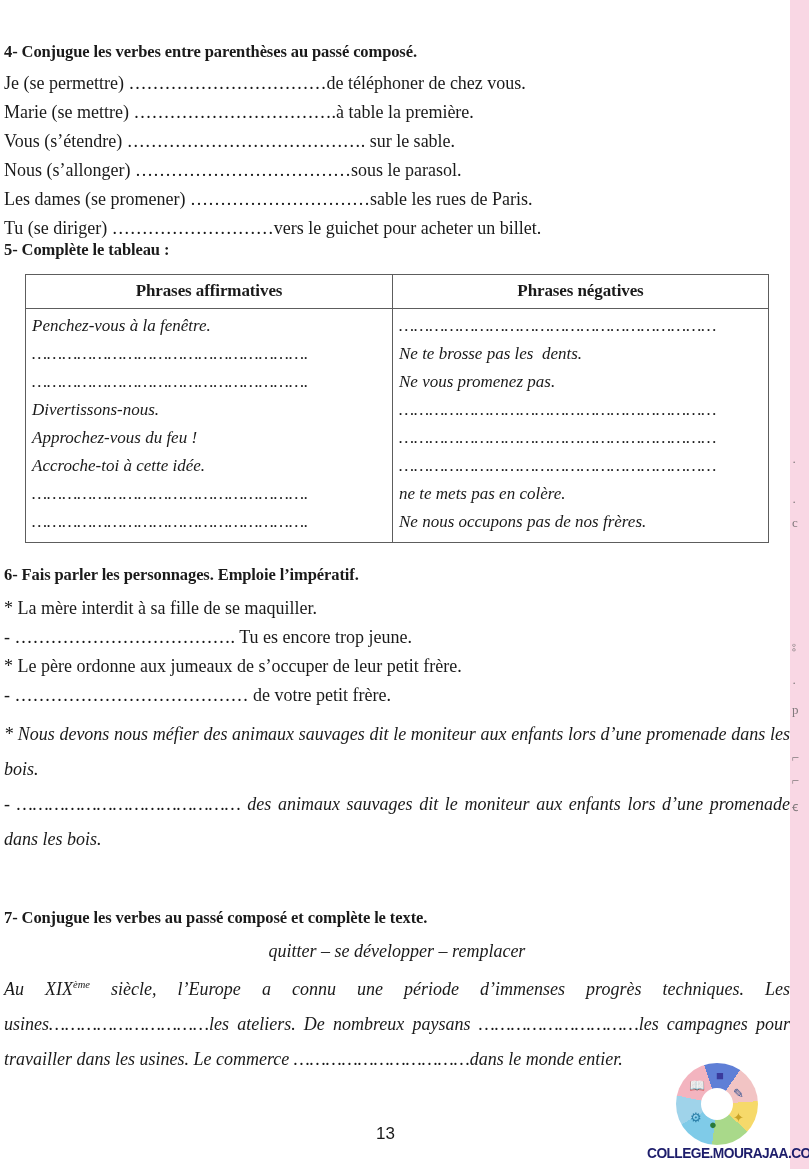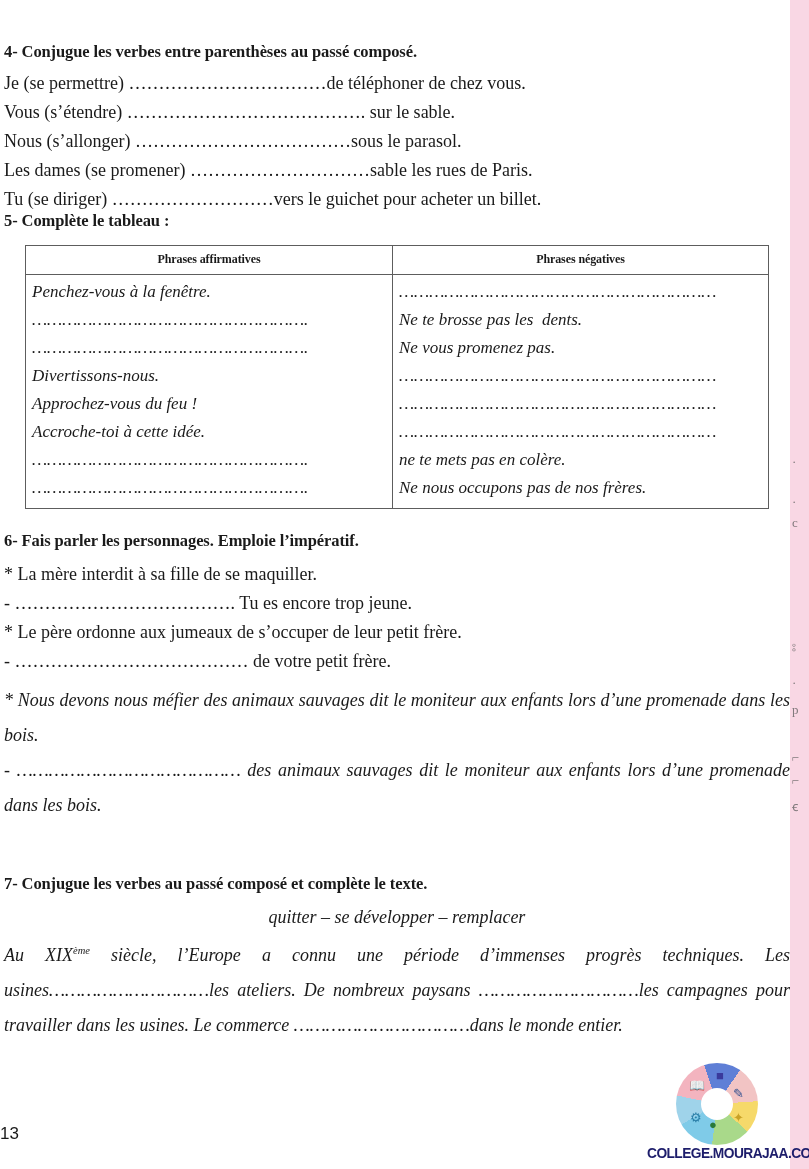--- a/index.html
+++ b/index.html
@@ -88,21 +88,21 @@
     background: #fff;
   }
   table.tbl td, table.tbl th {
     border: 1.4px solid #5d5d5d;
     padding: 0;
     vertical-align: top;
   }
   table.tbl th {
     text-align: center;
     font-weight: bold;
-    font-size: 12px;
+    font-size: 17px;
     padding: 6px 0 7px 0;
     letter-spacing: -0.1px;
   }
   table.tbl td.cell {
     padding: 3px 6px 6px 6px;
     font-style: italic;
   }
   .cell-line {
     font-size: 17px;
     line-height: 1.0;
@@ -125,21 +125,21 @@
     vertical-align: super;
     line-height: 0;
   }
 
   
   .page-num {
     position: absolute;
     left: 0;
     top: 1124px;
     width: 771px;
-    text-align: left;
+    text-align: center;
     font-family: "Liberation Sans", sans-serif;
     font-size: 17px;
     color: #1a1a1a;
   }
 
   .brand {
     position: absolute;
     left: 647px;
     top: 1145px;
     font-family: "Liberation Sans", sans-serif;
@@ -210,20 +210,21 @@
     <div style="padding-left:2px;margin-top:14px">p</div>
     <div style="padding-left:2px;margin-top:34px">⌐</div>
     <div style="padding-left:2px;margin-top:10px">⌐</div>
     <div style="padding-left:2px;margin-top:12px">ꞓ</div>
   </div>
 
   <div class="content">
 
     <h2 class="ex-title">4- Conjugue les verbes entre parenthèses au passé composé.</h2>
     <div class="line">Je (se permettre) ……………………………de téléphoner de chez vous.</div>
+    <div class="line">Marie (se mettre) …………………………….à table la première.</div>
     <div class="line">Vous (s’étendre) …………………………………. sur le sable.</div>
     <div class="line">Nous (s’allonger) ………………………………sous le parasol.</div>
     <div class="line">Les dames (se promener) …………………………sable les rues de Paris.</div>
     <div class="line">Tu (se diriger) ………………………vers le guichet pour acheter un billet.</div>
 
     <h2 class="ex-title" style="margin-top:3px">5- Complète le tableau :</h2>
 
     <table class="tbl">
       <colgroup>
           <col class="c1">

